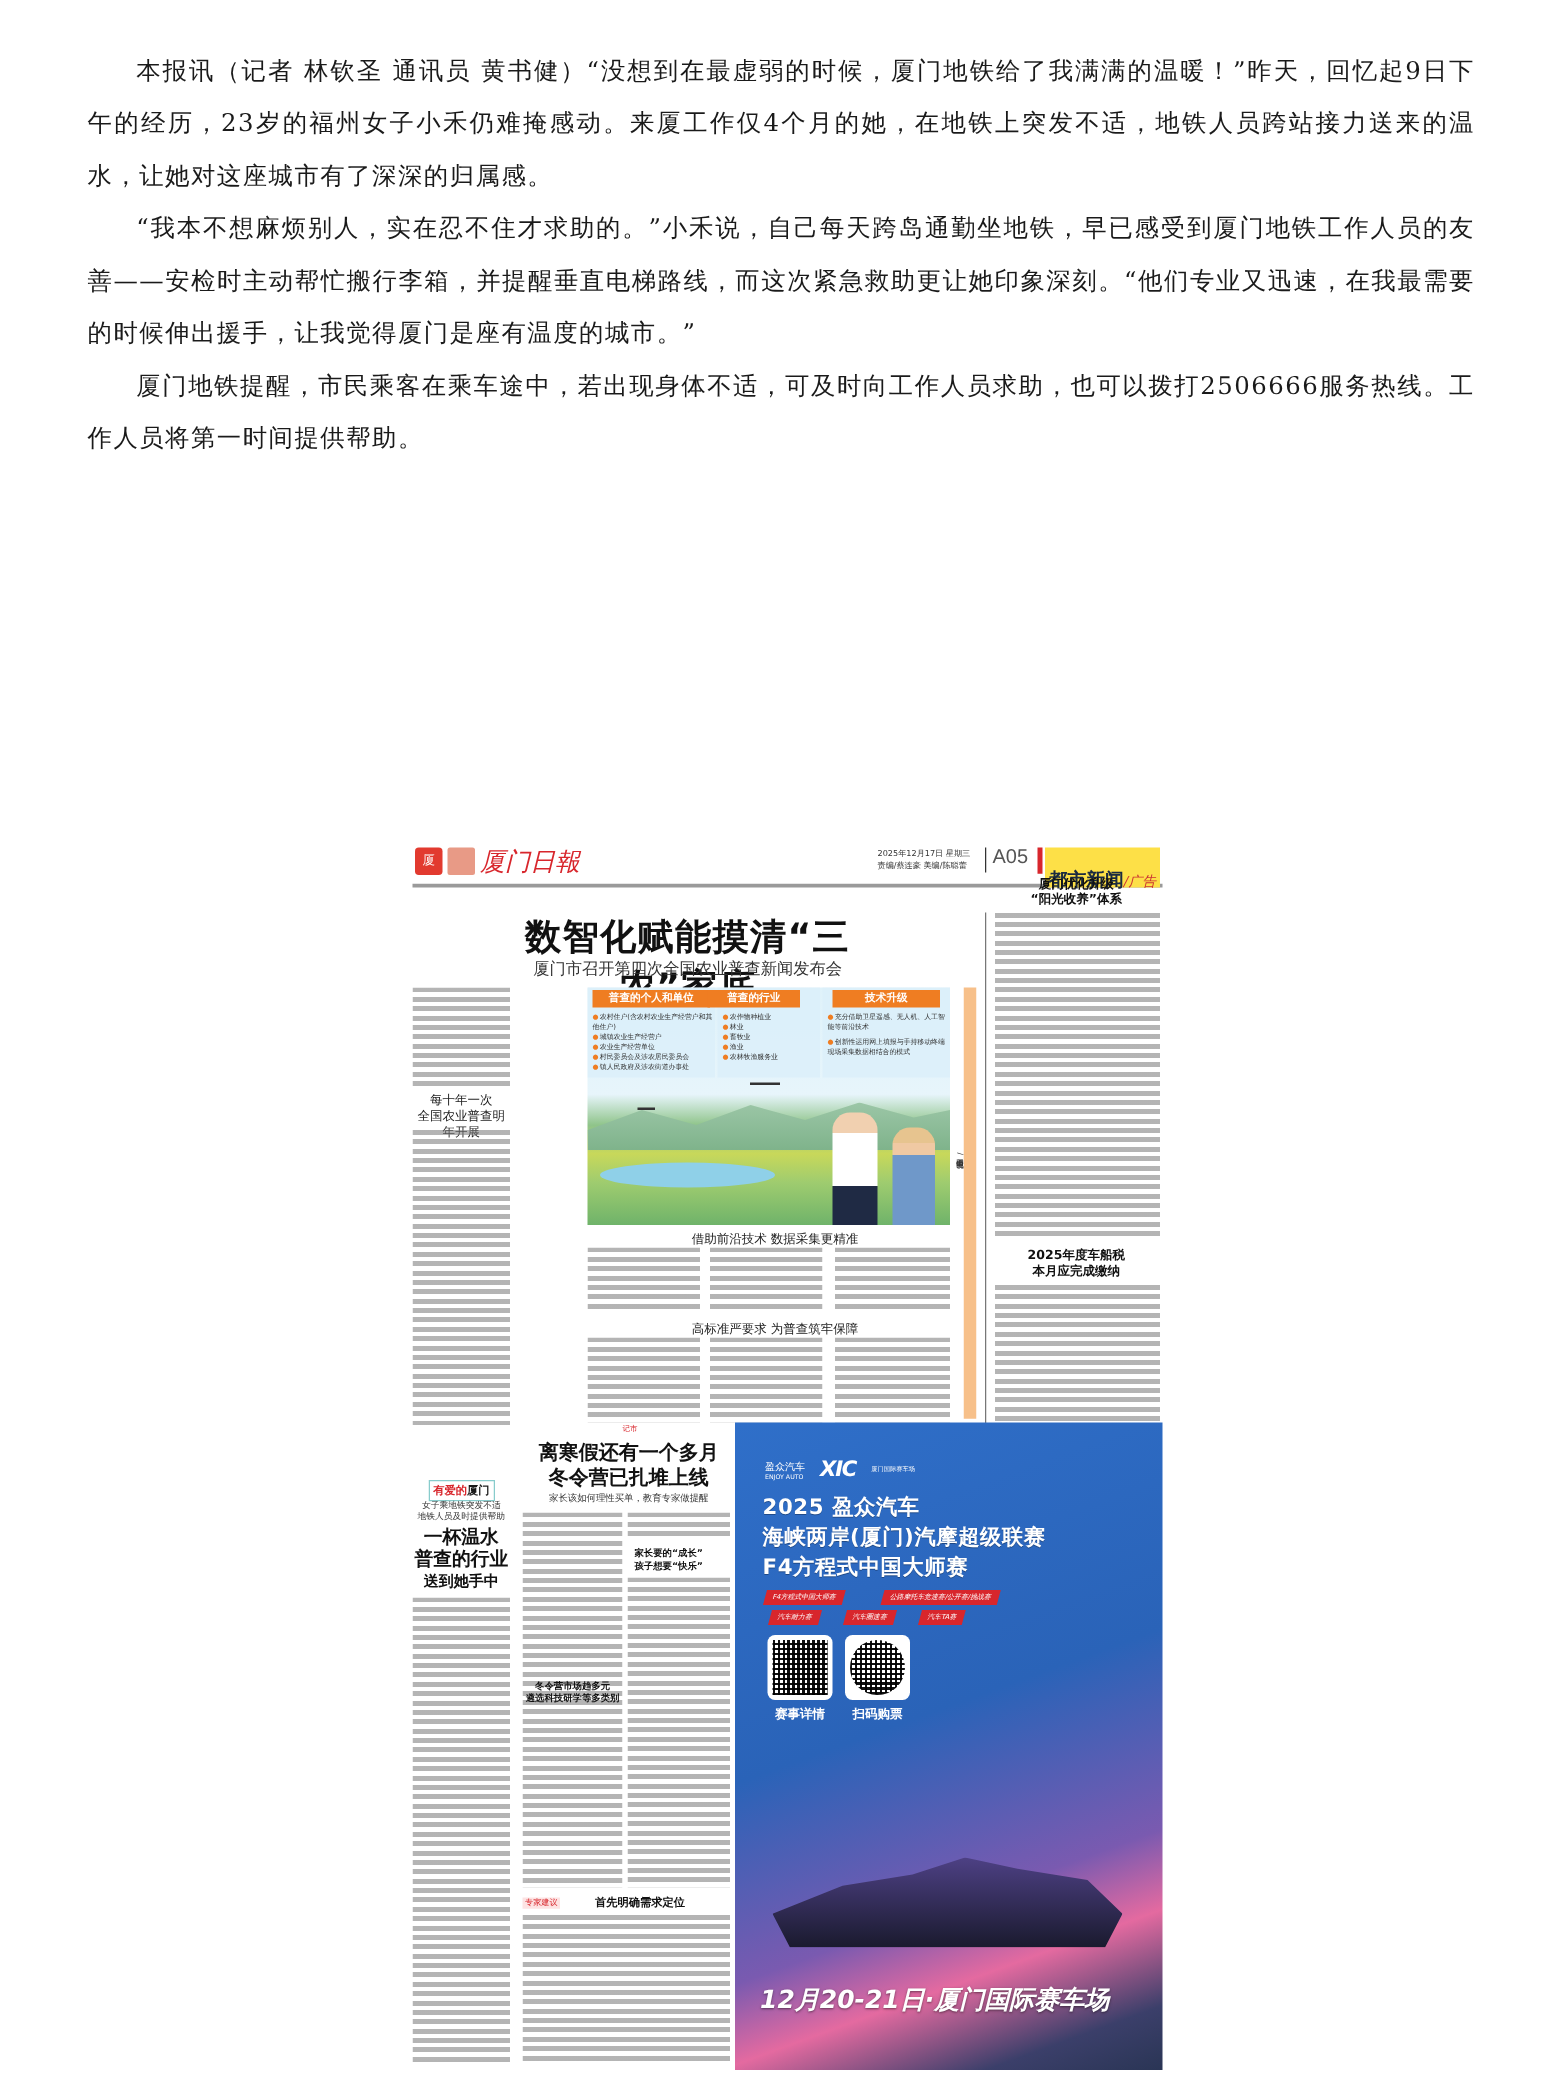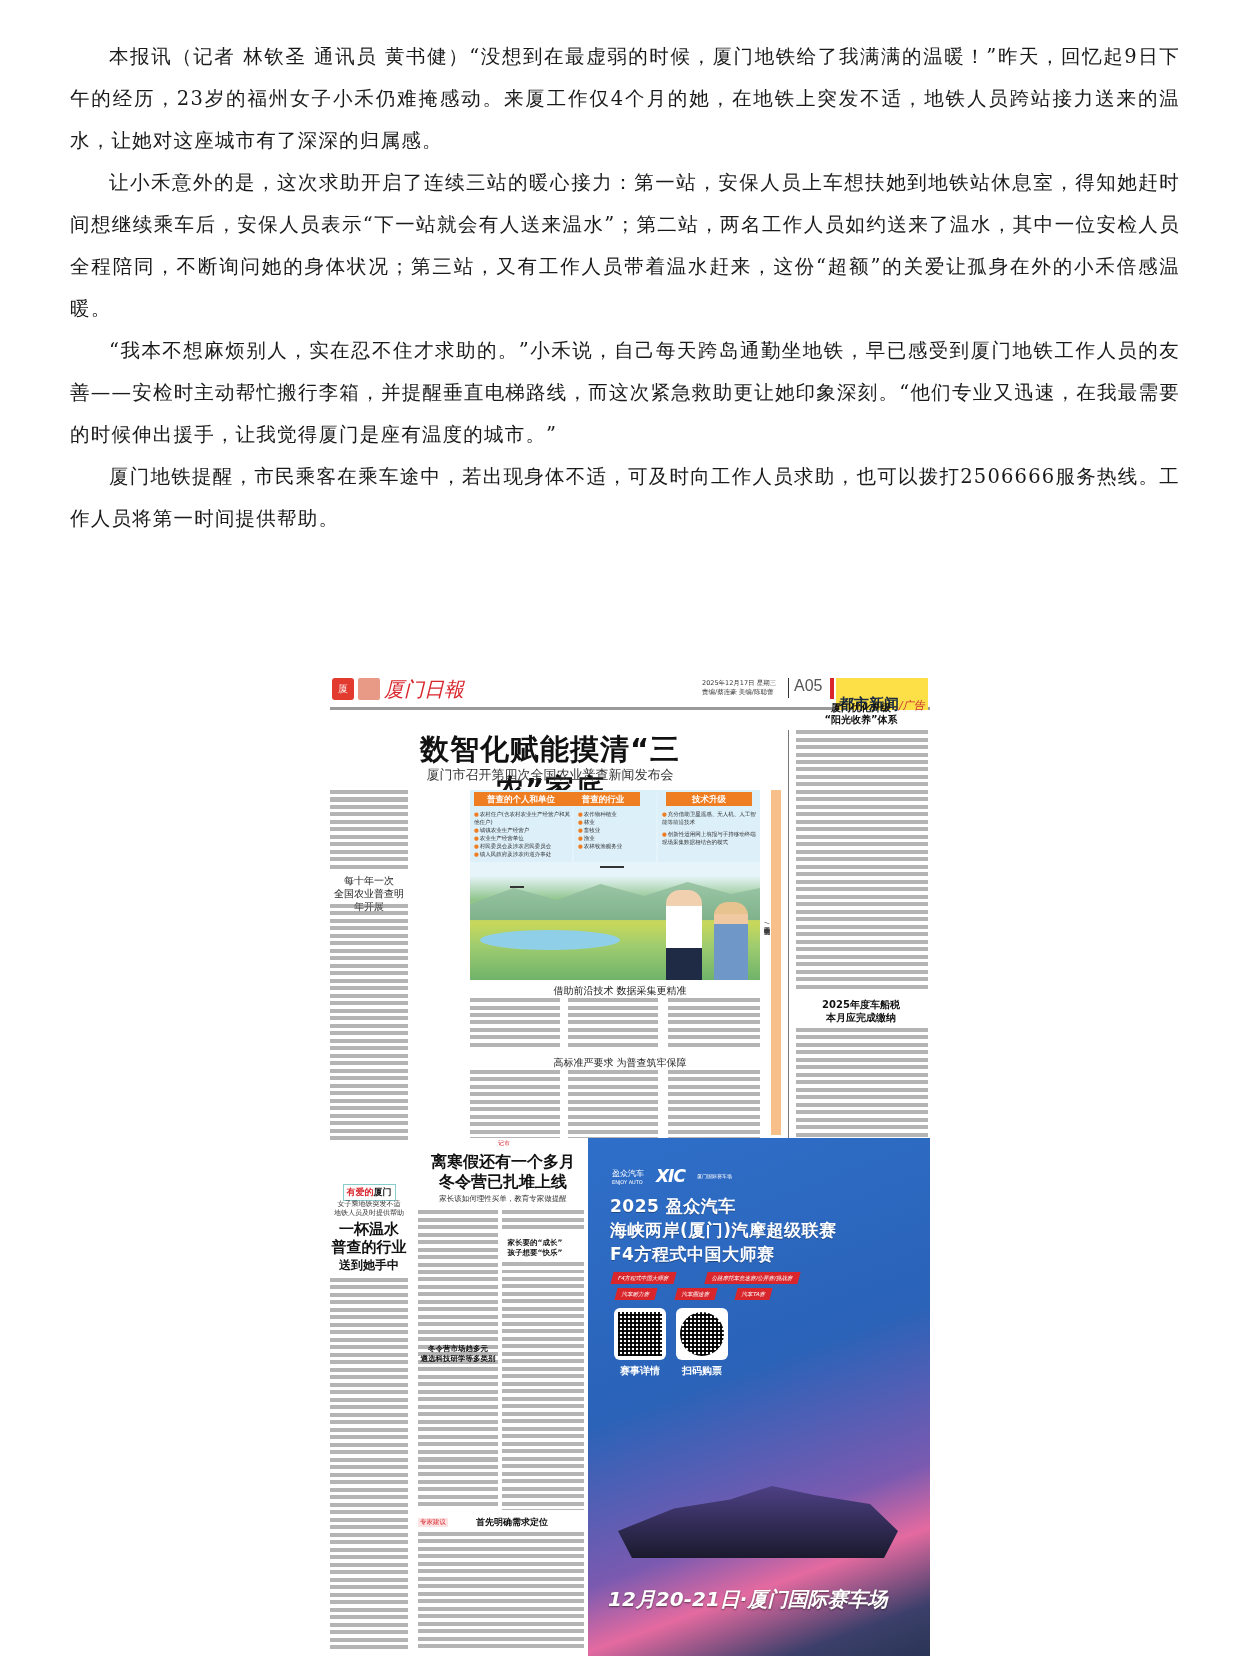--- a/index.html
+++ b/index.html
@@ -72,21 +72,20 @@
   .qr-label { position: absolute; top: 226px; width: 60px; text-align: center; color: #fff; font-size: 10px; font-weight: bold; }
   .car { position: absolute; left: 30px; top: 330px; width: 280px; height: 90px; background: linear-gradient(#5a4a9a, #1a1a2e); clip-path: polygon(0 70%, 20% 45%, 40% 35%, 55% 20%, 70% 30%, 90% 40%, 100% 70%, 95% 100%, 5% 100%); }
   .ad-date { position: absolute; left: 20px; top: 448px; color: #fff; font-weight: bold; font-size: 20px; font-style: italic; text-shadow: 0 1px 2px rgba(0,0,0,.5); }
   .ad-footer { position: absolute; left: 0; top: 488px; width: 342px; height: 30px; background: #2b8ad1; color: rgba(255,255,255,.75); font-style: italic; font-weight: bold; font-size: 11px; letter-spacing: 2px; text-align: center; line-height: 30px; }
 </style>
 </head>
 <body>
 
 <div class="article">
   <p>本报讯（记者 林钦圣 通讯员 黄书健）“没想到在最虚弱的时候，厦门地铁给了我满满的温暖！”昨天，回忆起9日下午的经历，23岁的福州女子小禾仍难掩感动。来厦工作仅4个月的她，在地铁上突发不适，地铁人员跨站接力送来的温水，让她对这座城市有了深深的归属感。</p>
-  <p>让小禾意外的是，这次求助开启了连续三站的暖心接力：第一站，安保人员上车想扶她到地铁站休息室，得知她赶时间想继续乘车后，安保人员表示“下一站就会有人送来温水”；第二站，两名工作人员如约送来了温水，其中一位安检人员全程陪同，不断询问她的身体状况；第三站，又有工作人员带着温水赶来，这份“超额”的关爱让孤身在外的小禾倍感温暖。</p>
   <p>“我本不想麻烦别人，实在忍不住才求助的。”小禾说，自己每天跨岛通勤坐地铁，早已感受到厦门地铁工作人员的友善——安检时主动帮忙搬行李箱，并提醒垂直电梯路线，而这次紧急救助更让她印象深刻。“他们专业又迅速，在我最需要的时候伸出援手，让我觉得厦门是座有温度的城市。”</p>
   <p>厦门地铁提醒，市民乘客在乘车途中，若出现身体不适，可及时向工作人员求助，也可以拨打2506666服务热线。工作人员将第一时间提供帮助。</p>
 </div>
 
 <div class="paper">
   <div class="masthead">
     <div class="mast-logo">厦</div>
     <div class="mast-seal"></div>
     <div class="mast-name">厦门日報</div>
     <div class="mast-date">

